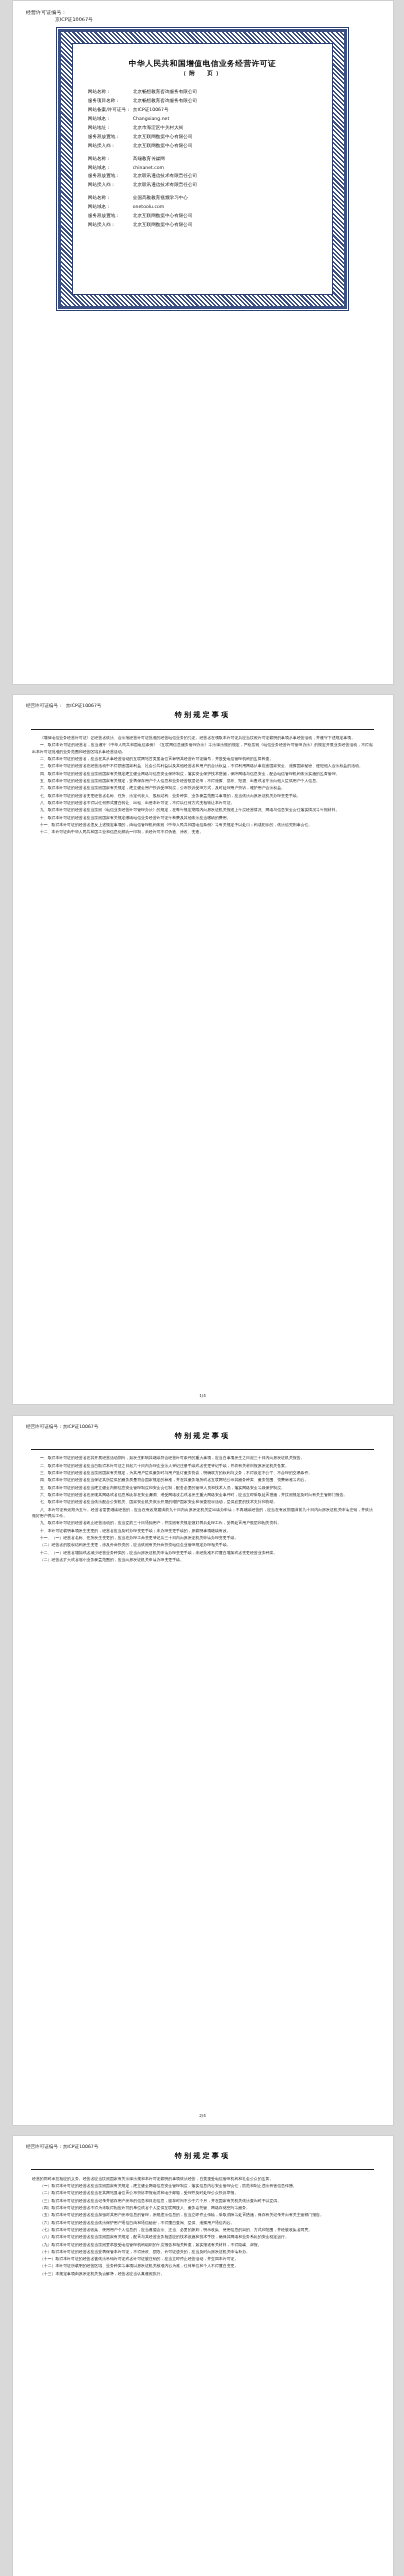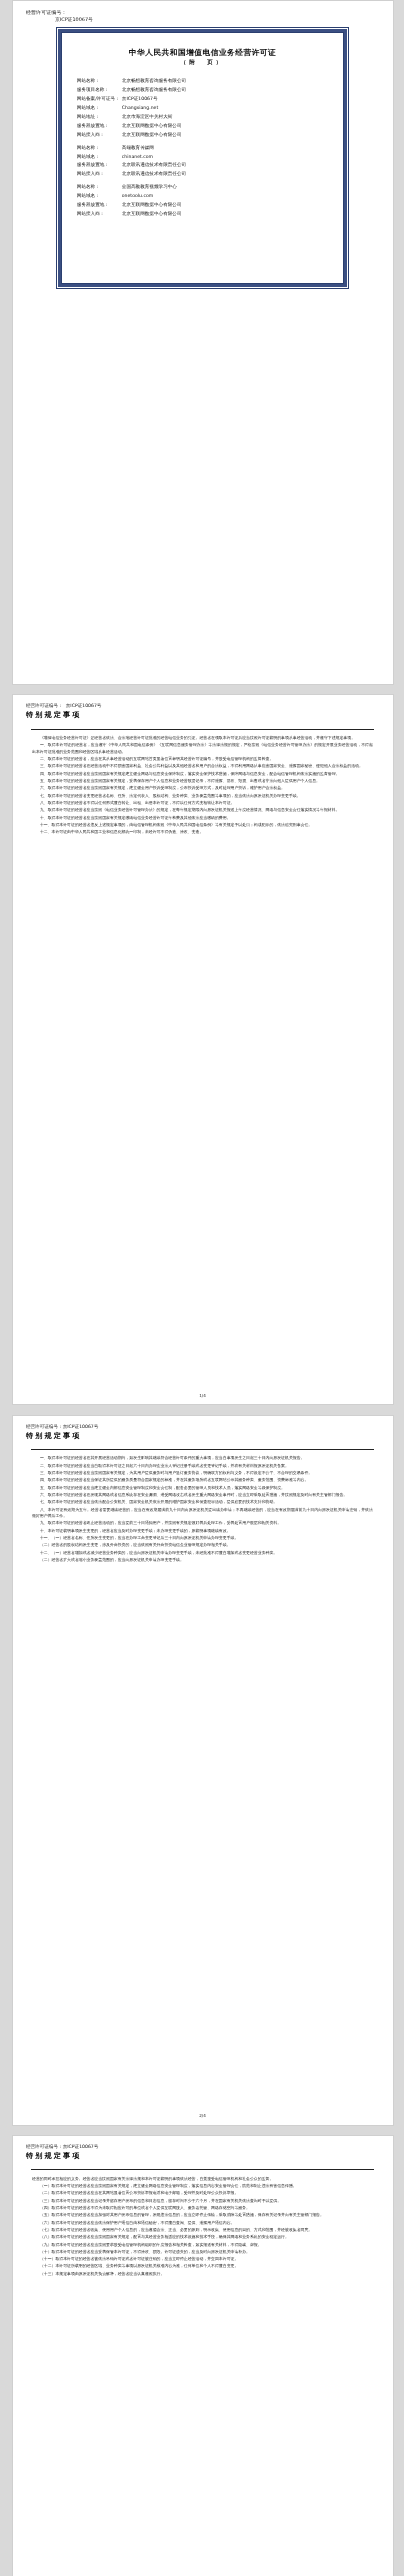--- a/index.html
+++ b/index.html
@@ -37,21 +37,21 @@
 
   
   .cert-frame-outer {
     margin: 3.1px 30px 0 30px;
     border: 1px solid #2b3f70;
     padding: 1.5px;
     background: #ffffff;
   }
   .cert-frame-mid {
     border: 3.1px solid #3b4f82;
-    padding: 0;
+    padding: 11px;
     background:
       repeating-linear-gradient(45deg, #3b4f82 0 1.5px, #ffffff 1.5px 3.1px);
   }
   .cert-frame-inner {
     border: 0.5px solid #2b3f70;
     background: #ffffff;
     padding: 13.4px 11.3px 20.6px 11.3px;
     min-height: 216px;
   }
   .cert-title {
@@ -101,20 +101,21 @@
     font-family: "DejaVu Serif", "Liberation Serif", serif;
     font-size: 7.2px;
     font-weight: bold;
     letter-spacing: 2.1px;
     color: #0b0b0b;
     margin: 1px 0 5.2px 0;
   }
   .sp-title-wrap {
     position: relative;
     display: flex;
+    justify-content: center;
     align-items: center;
   }
   .rule {
     border: 0;
     border-top: 0.5px solid #222;
     margin: 3.1px 5.2px 5.2px 5.2px;
   }
   .body {
     font-size: 3.9px;
     line-height: 1.62;

